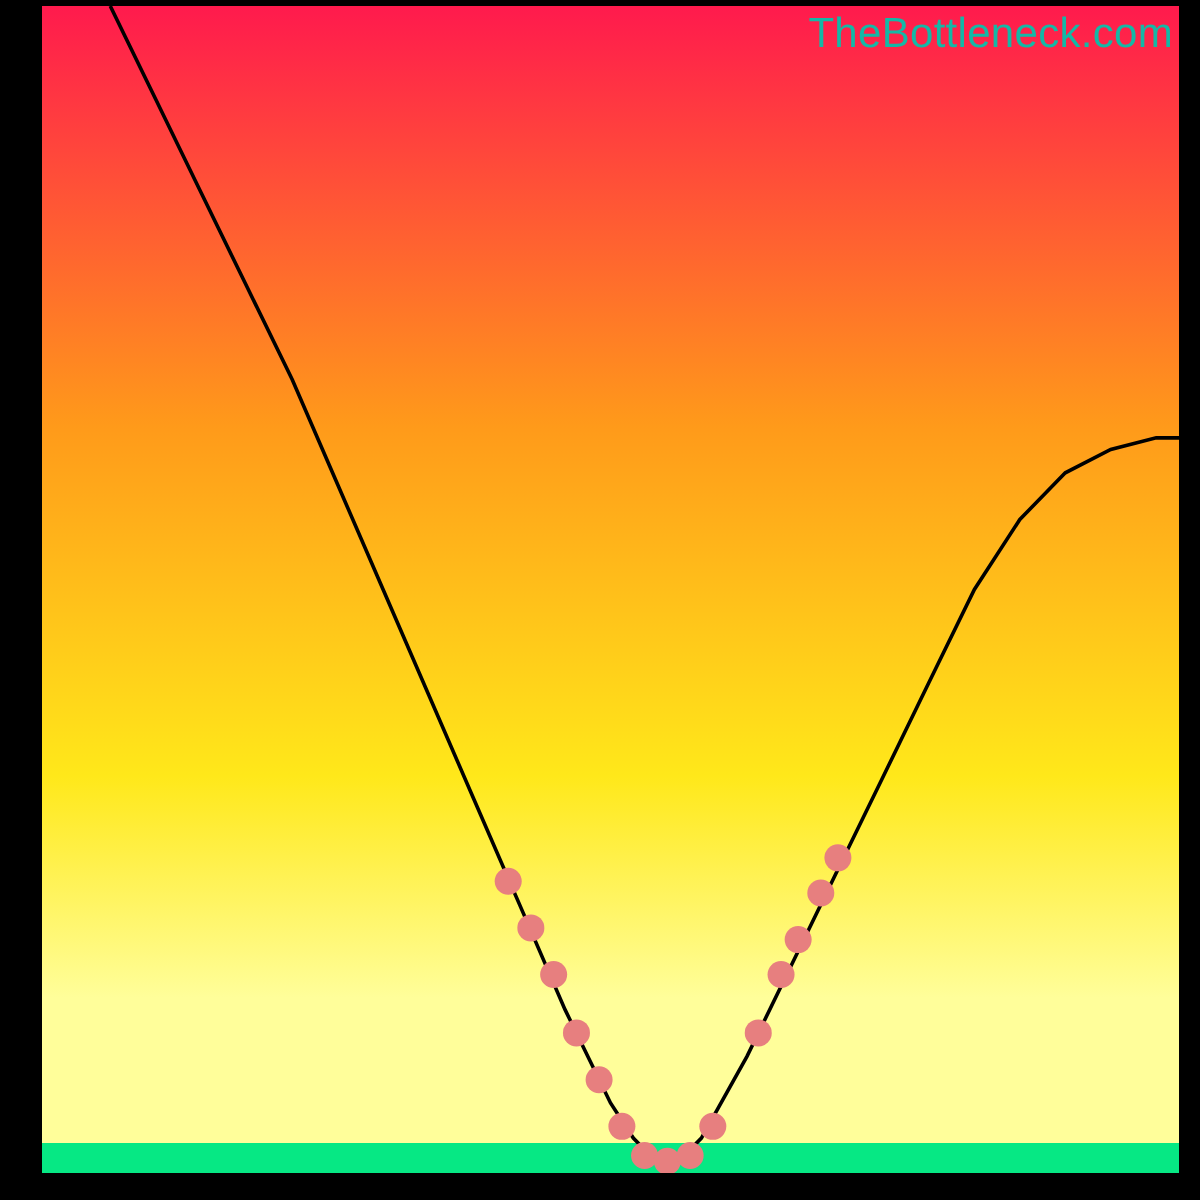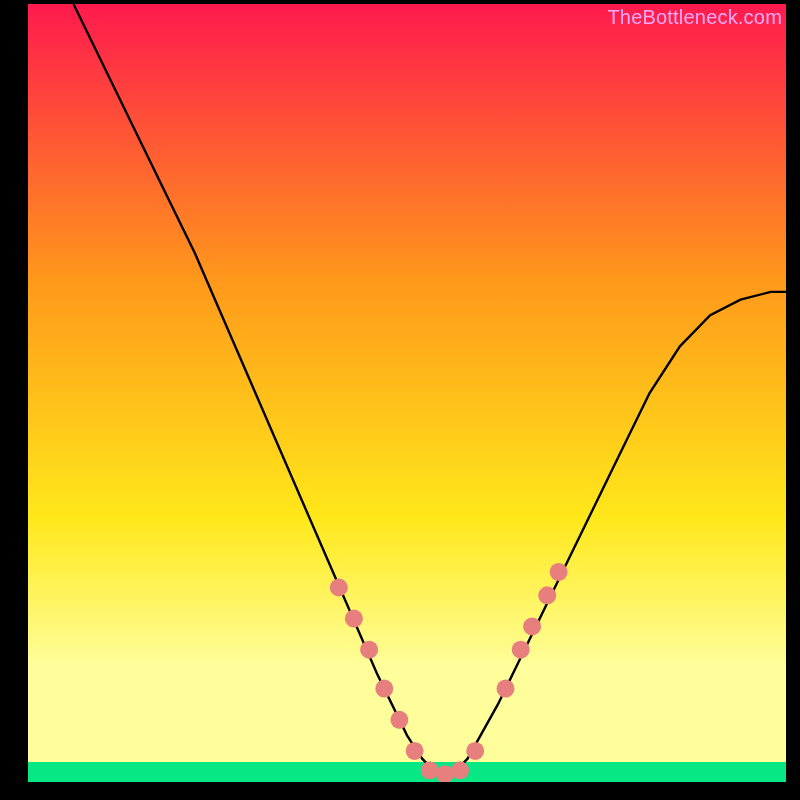--- a/index.html
+++ b/index.html
@@ -23,22 +23,22 @@
     position: absolute;
     left: 0;
     top: 0;
     width: 758px;
     height: 778px;
   }
   .watermark {
     position: absolute;
     top: 6px;
     right: 18px;
-    color: #f0abfc;
-    font-size: 20px;
+    color: #14b8a6;
+    font-size: 28px;
     font-weight: 500;
     letter-spacing: 0.2px;
   }
   svg { display: block; }
 </style>
 </head>
 <body>
 
 <div class="frame">
   <svg class="plot" viewBox="0 0 758 778">

